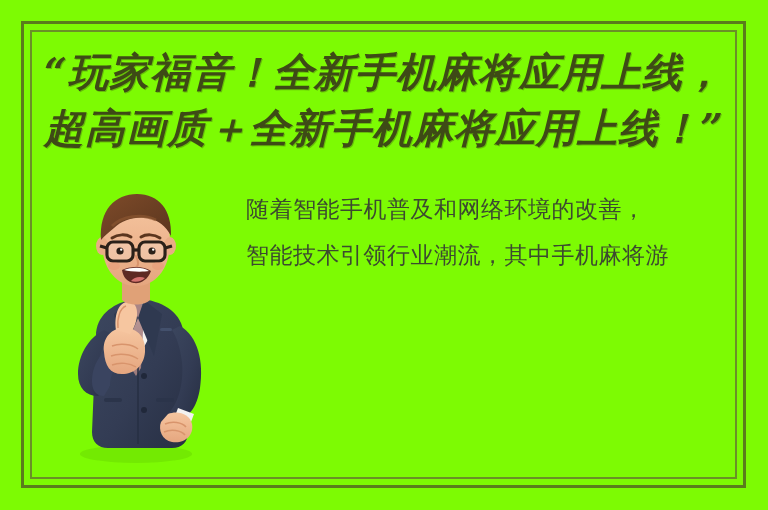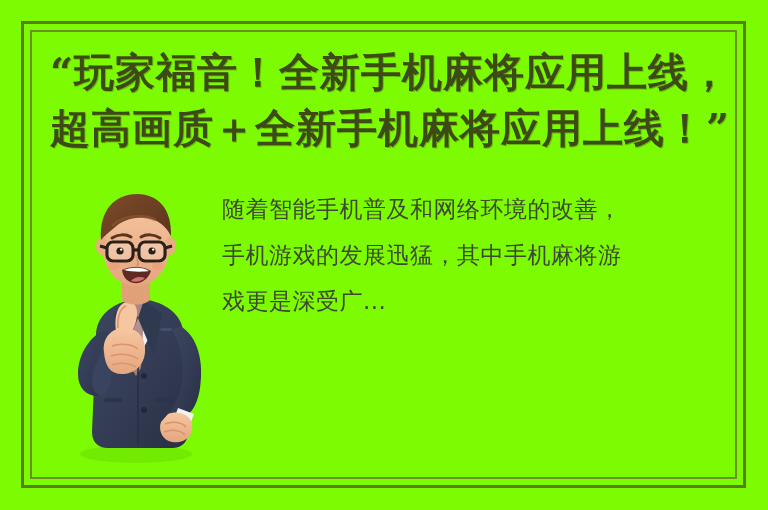--- a/index.html
+++ b/index.html
@@ -41,30 +41,31 @@
     width: 707px;
     height: 449px;
     border: 2px solid #6a9127;
     box-sizing: border-box;
     pointer-events: none;
   }
 
   
   .headline {
     position: absolute;
-    left: 50px;
+    left: 44px;
     top: 44px;
     width: 680px;
     text-align: center;
     color: #3e4a16;
     font-family: "DejaVu Serif", "Liberation Serif", serif;
     font-weight: 700;
     font-size: 40px;
     line-height: 56px;
     letter-spacing: 1px;
+    font-style: italic;
     text-shadow: 1px 1px 0 rgba(60,80,20,.35);
   }
   .headline-line {
     display: block;
     white-space: nowrap;
   }
 
   
   .body-copy {
     position: absolute;
@@ -73,20 +74,21 @@
     width: 500px;
     color: #3c4a30;
     font-family: "DejaVu Sans", "Liberation Sans", sans-serif;
     font-size: 23px;
     line-height: 46px;
     letter-spacing: 0.5px;
   }
   .body-line {
     display: block;
     white-space: nowrap;
+    margin-left: 24px;
   }
 
   
   .mascot {
     position: absolute;
     left: 52px;
     top: 186px;
     width: 160px;
     height: 290px;
   }
@@ -100,22 +102,21 @@
   <div class="frame-outer"></div>
   <div class="frame-inner"></div>
 
   <div class="headline">
     <span class="headline-line">“玩家福音！全新手机麻将应用上线，</span>
     <span class="headline-line">超高画质＋全新手机麻将应用上线！”</span>
   </div>
 
   <div class="body-copy">
     <span class="body-line">随着智能手机普及和网络环境的改善，</span>
-    <span class="body-line">手机游戏的发展迅猛，其中手机麻将游</span>
-    <span class="body-line">戏更是深受广...</span>
+    <span class="body-line">智能技术引领行业潮流，其中手机麻将游</span>
   </div>
 
   <div class="mascot">
     <svg width="160" height="290" viewBox="0 0 160 290" xmlns="http://www.w3.org/2000/svg">
       <defs>
         <linearGradient id="suitGrad" x1="0" y1="0" x2="1" y2="1">
           <stop offset="0%" stop-color="#3c475f"></stop>
           <stop offset="55%" stop-color="#333c54"></stop>
           <stop offset="100%" stop-color="#272f43"></stop>
         </linearGradient>

